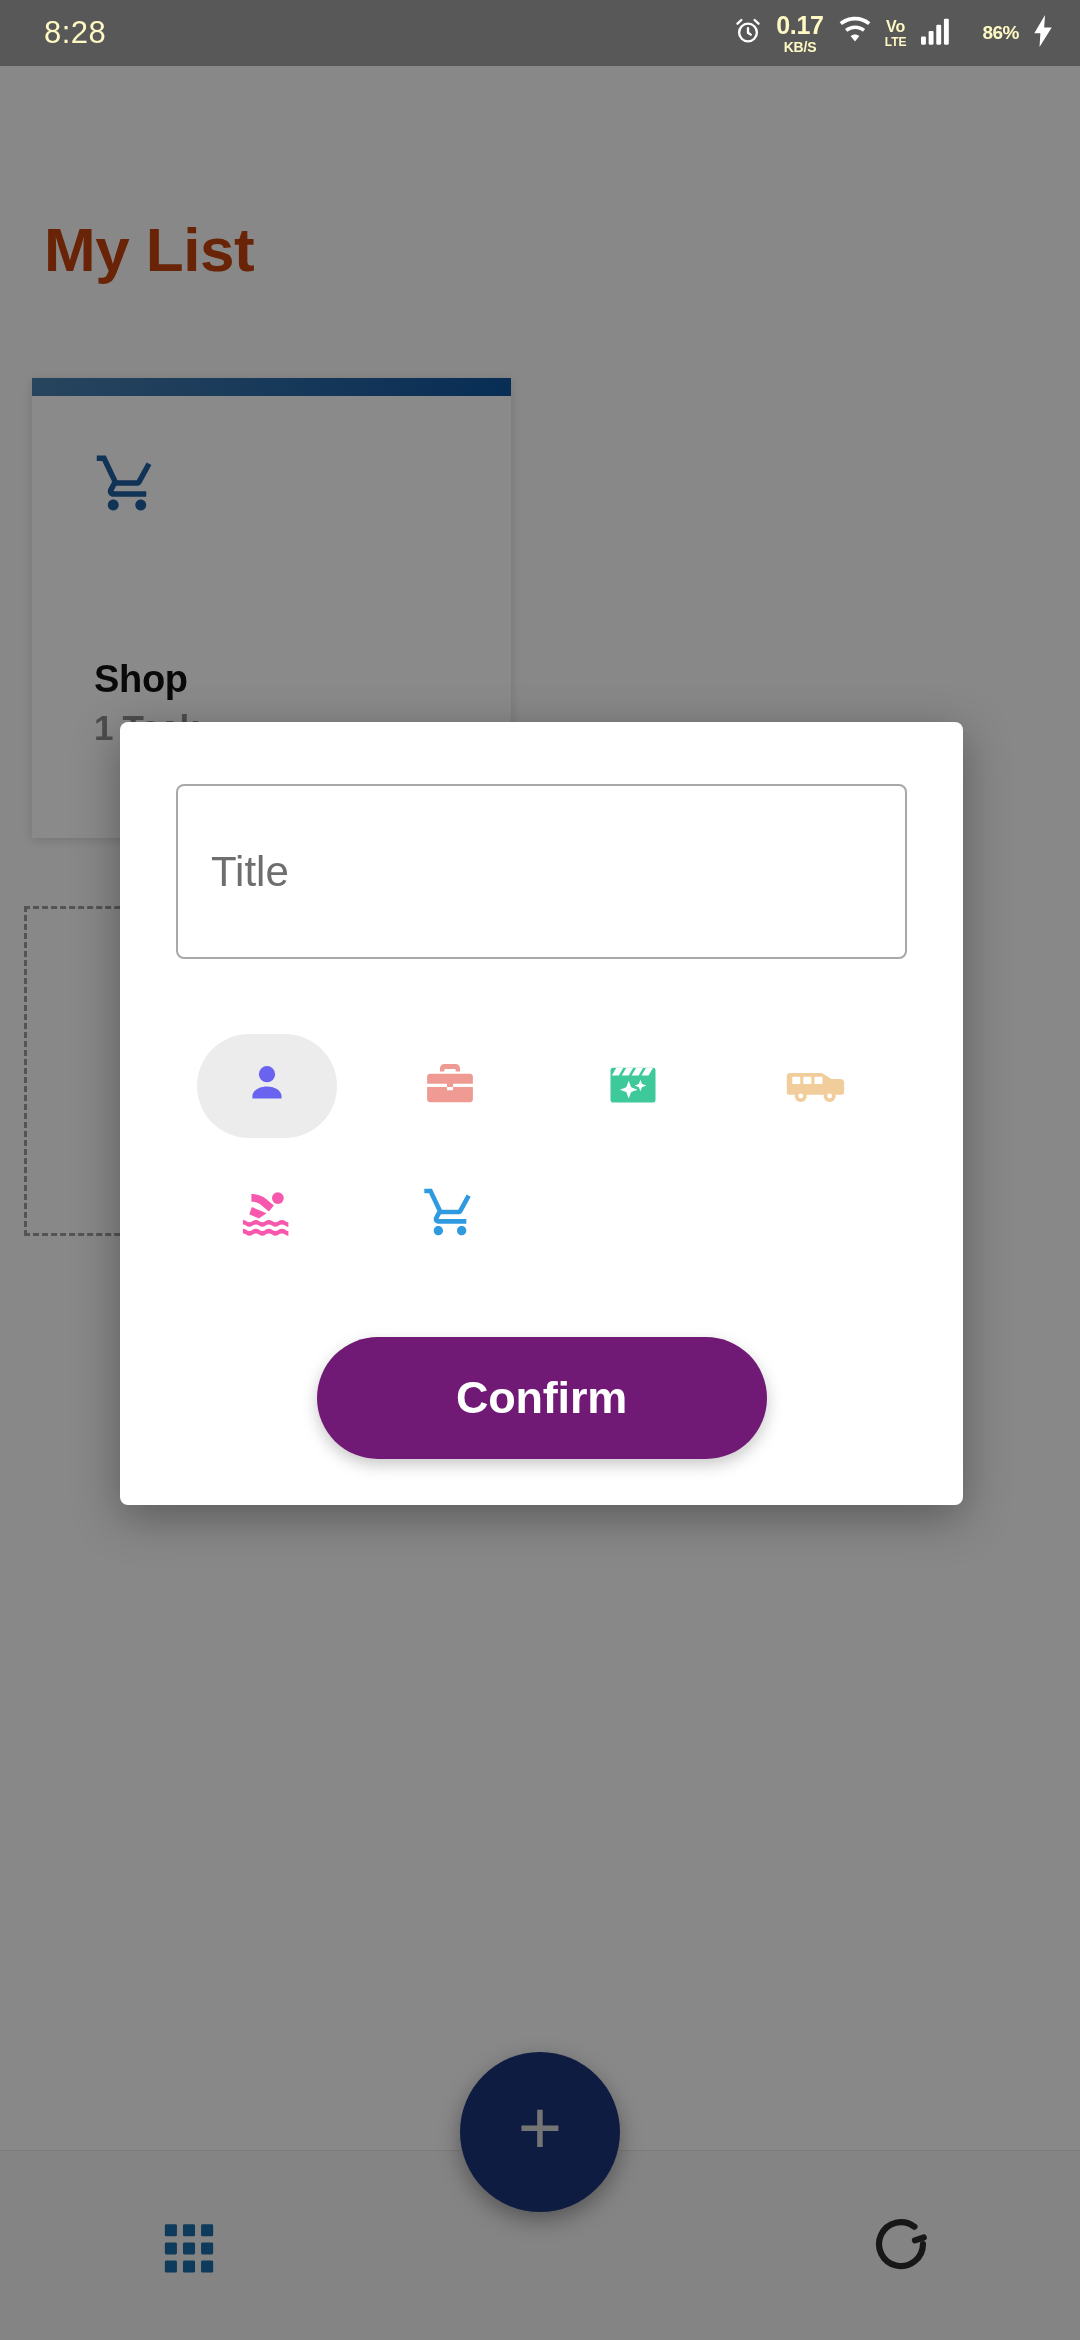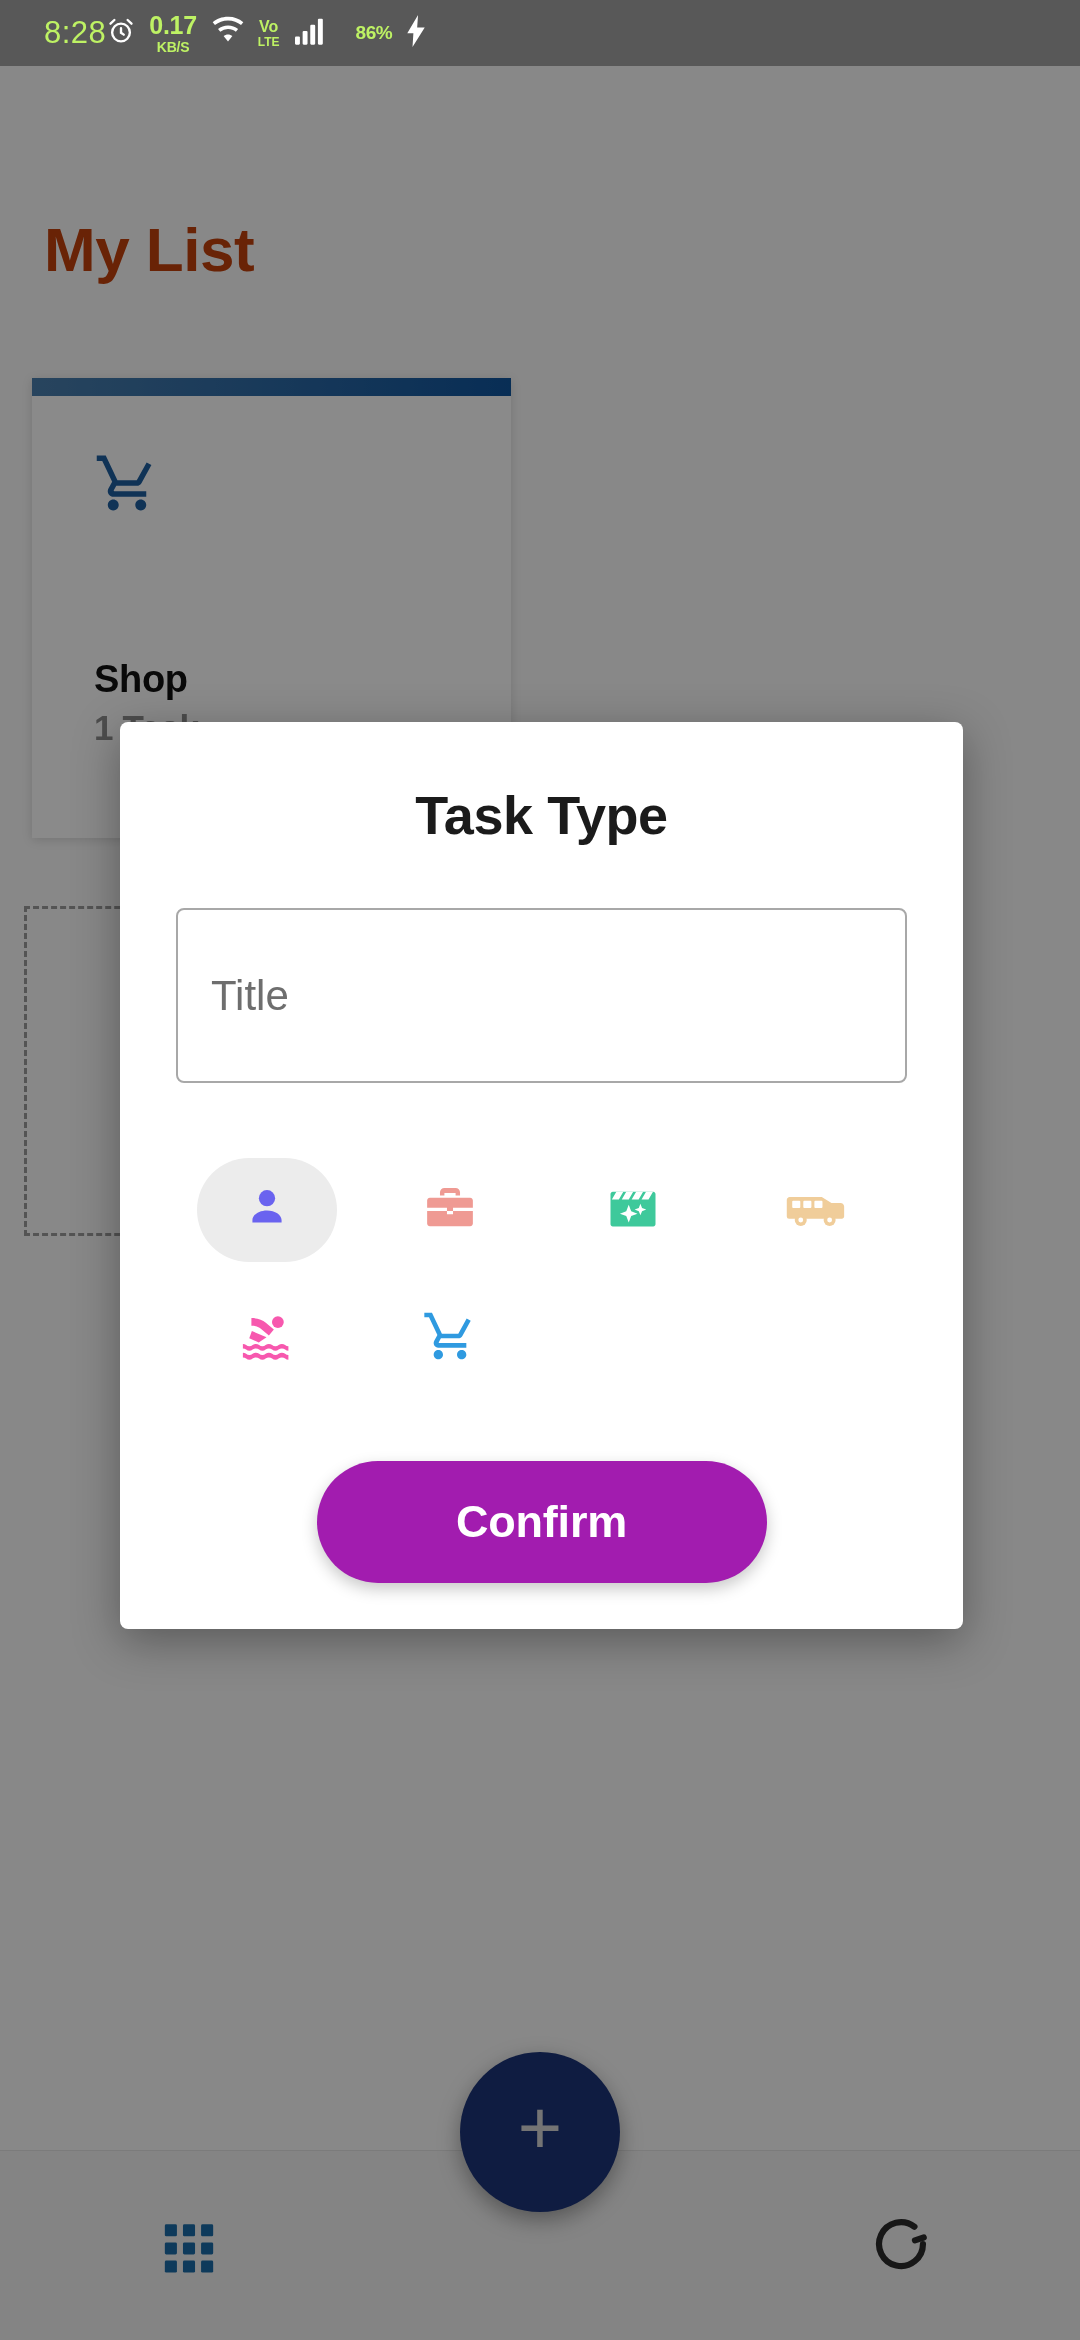--- a/index.html
+++ b/index.html
@@ -7,24 +7,25 @@
   body {
     font-family:"Liberation Sans", sans-serif;
     background:#8a8a8a;
     position:relative;
     overflow:hidden;
   }
 
   
   #status-bar{
     position:absolute; left:0; top:0; width:1080px; height:66px;
-    background:#585858; color:#bef264;
-    display:flex; align-items:center; justify-content:flex-start;
+    background:#585858; color:#fef9c3;
+    display:flex; align-items:center; justify-content:space-between;
     padding:0 26px 0 44px;
     z-index:60;
+    gap:15px;
   }
   #status-time{ font-size:31px; font-weight:400; letter-spacing:.5px; }
   #status-right{ display:flex; align-items:center; gap:13px; }
   .sb-ico{ display:block; }
   #net-speed{ display:flex; flex-direction:column; align-items:center; line-height:1; margin-right:1px;}
   #net-speed .v{ font-size:25px; font-weight:700; letter-spacing:-.3px; }
   #net-speed .u{ font-size:14px; font-weight:700; letter-spacing:-.2px; margin-top:2px;}
   #volte{ display:flex; flex-direction:column; align-items:center; line-height:1; }
   #volte .t{ font-size:16px; font-weight:700; }
   #volte .b{ font-size:12px; font-weight:700; margin-top:1px;}
@@ -126,21 +127,21 @@
   }
   .type-pill{
     width:140px; height:104px; border-radius:52px;
     display:flex; align-items:center; justify-content:center;
   }
   .type-pill.selected{ background:#ececec; }
 
   #confirm-wrap{ display:flex; justify-content:center; margin-top:68px; }
   #confirm-button{
     width:450px; height:122px; border-radius:61px;
-    background:#a21caf; color:#ffffff;
+    background:#701a75; color:#ffffff;
     border:0; cursor:pointer;
     font-family:"Liberation Sans", sans-serif;
     font-size:45px; font-weight:700; letter-spacing:-.2px;
     box-shadow:0 6px 16px rgba(0,0,0,.22);
   }
 </style>
 </head>
 <body>
 
 <div id="app-layer">
@@ -241,21 +242,20 @@
       <svg width="22" height="32" viewBox="0 0 12 22" fill="#fff">
         <path d="M7.4 0 0 12.6h4.2L3.6 22 12 8.6H6.8L7.4 0z"></path>
       </svg>
     </span>
 
   </div>
 </div>
 
 <div id="dialog">
 
-  <div id="dialog-title">Task Type</div>
 
   <div id="title-field">
     <input id="title-input" type="text" placeholder="Title" style="">
   </div>
 
   <div id="type-grid">
 
     <div class="type-cell">
       <div class="type-pill selected">
         <span>

